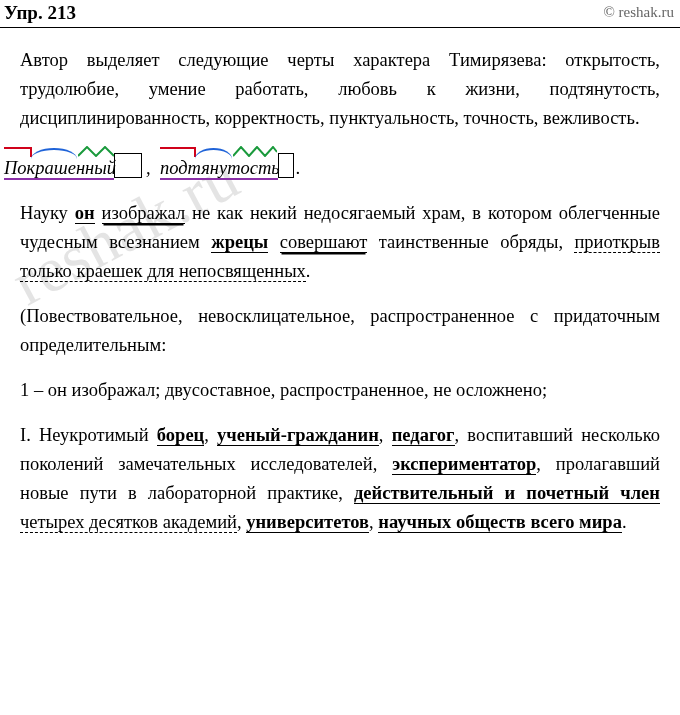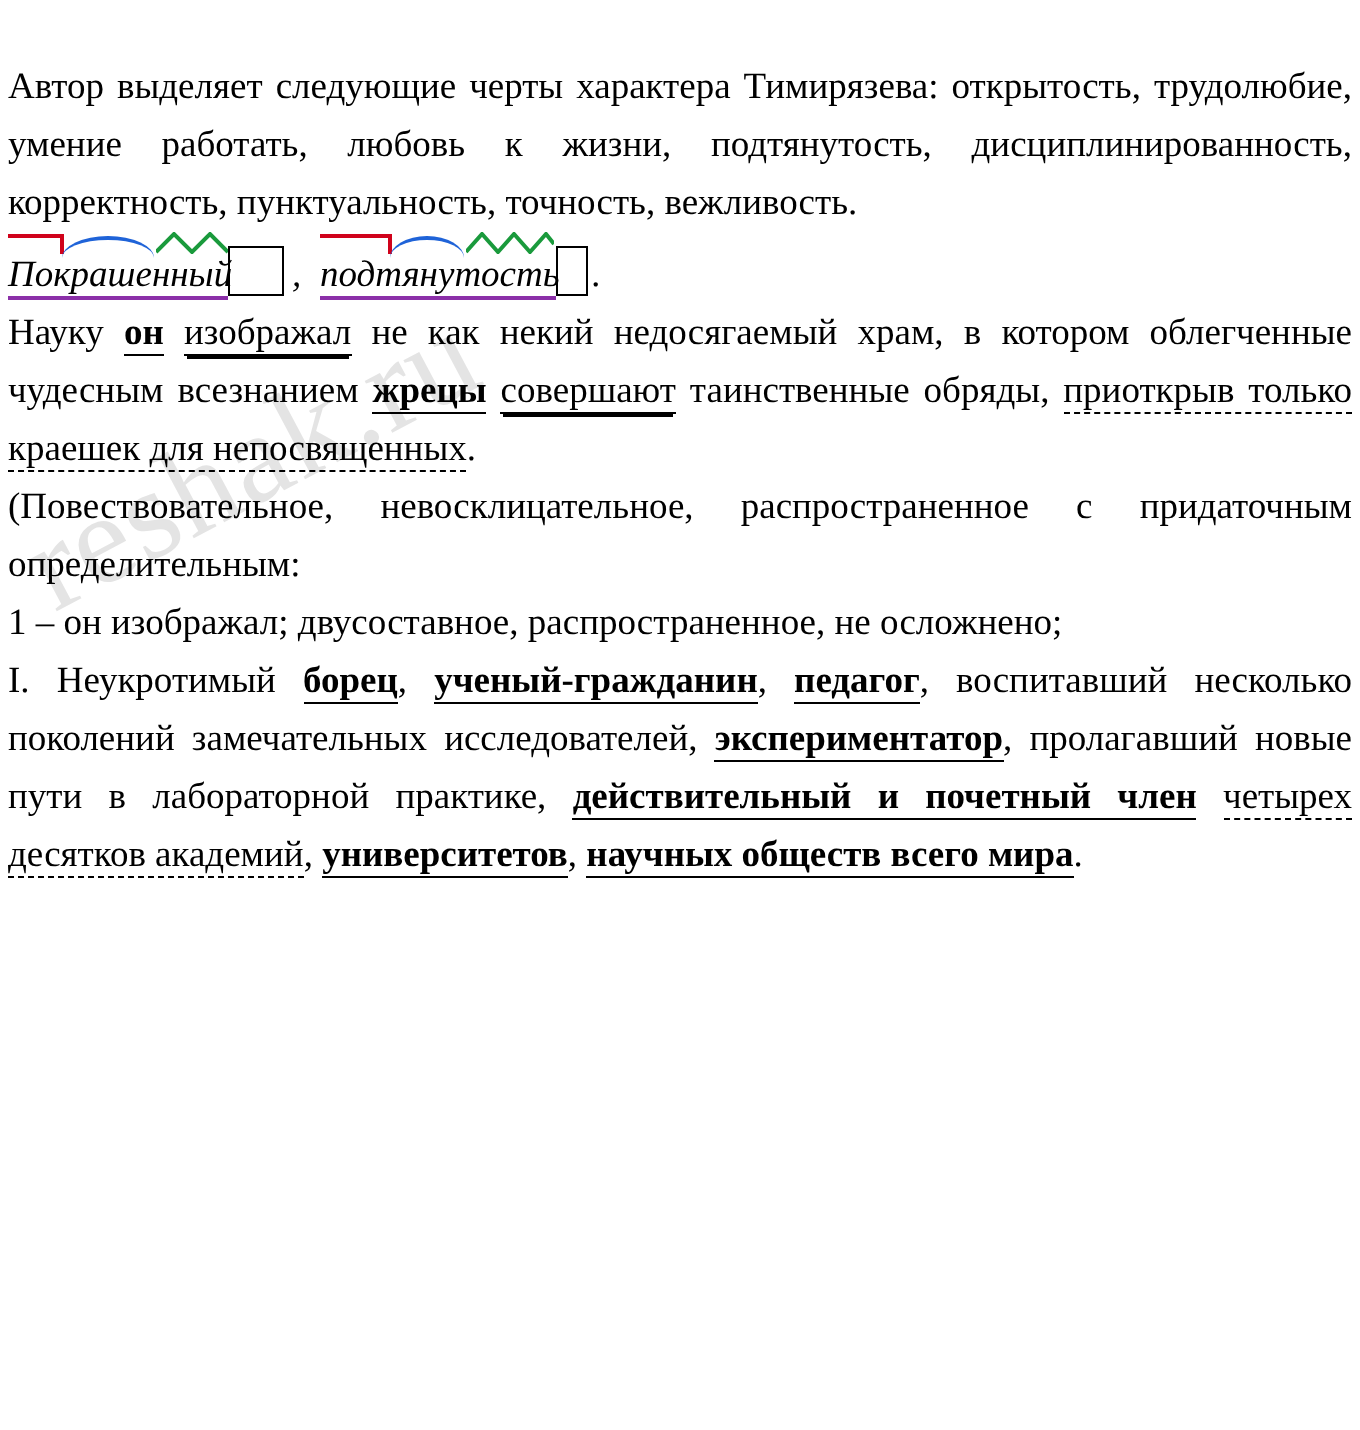--- a/index.html
+++ b/index.html
@@ -50,21 +50,21 @@
     height: 1px;
     background: #000000;
   }
   .content {
     position: absolute;
     left: 0;
     top: 30px;
     width: 680px;
   }
   p.para {
-    margin: 0;
+    margin: 16px;
     padding: 0 4px 0 4px;
     font-size: 18.5px;
     line-height: 29px;
     text-align: justify;
     text-justify: inter-word;
   }
   p.para.last-left {
     text-align: left;
   }
 
@@ -138,20 +138,25 @@
     pointer-events: none;
     letter-spacing: 1px;
     white-space: nowrap;
   }
 </style>
 </head>
 <body>
 
 <div class="page">
 
+  <div class="header">
+    <div class="ex-title">Упр. 213</div>
+    <div class="watermark-top">© reshak.ru</div>
+    <div class="hr"></div>
+  </div>
 
   <div class="watermark-big">reshak.ru</div>
 
   <div class="content">
 
     <p class="para">Автор выделяет следующие черты характера Тимирязева: открытость, трудолюбие, умение работать, любовь к жизни, подтянутость, дисциплинированность, корректность, пунктуальность, точность, вежливость.</p>
 
     <div class="razbor">
 
       <span class="razbor-text" style="left:4px; top:6px;">Покрашенный</span>

